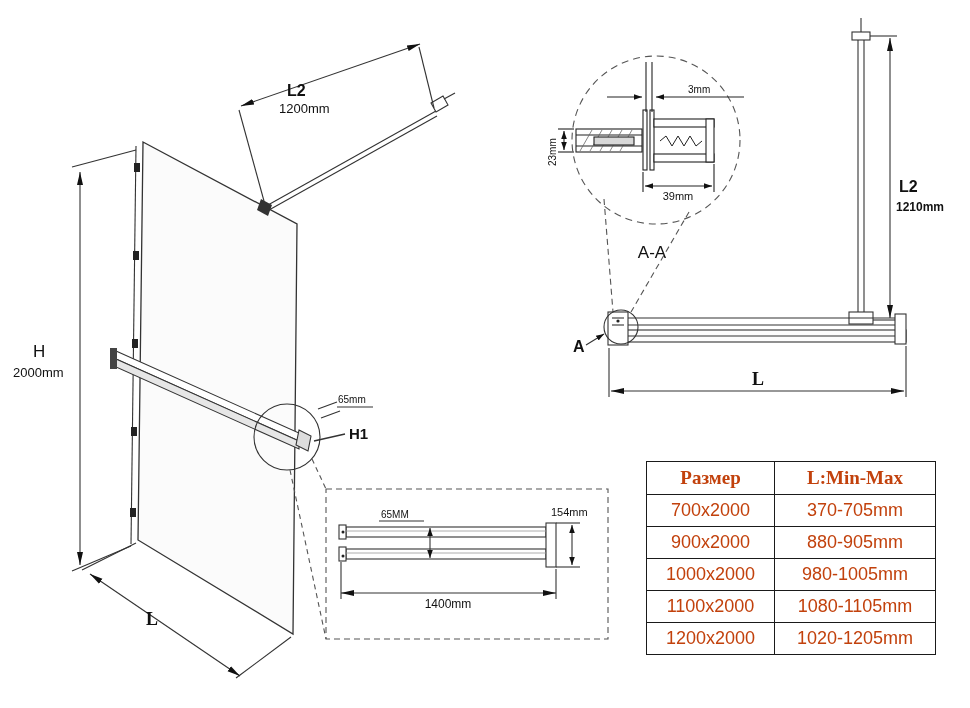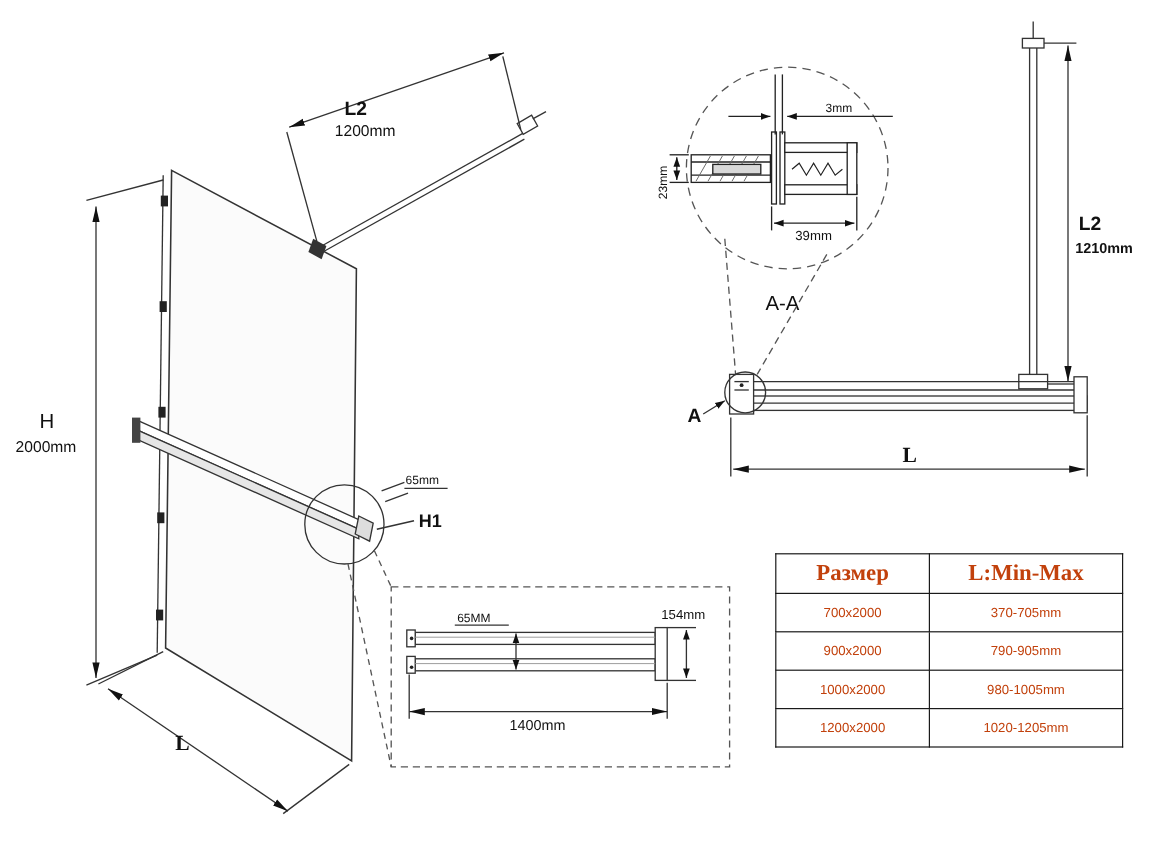--- a/index.html
+++ b/index.html
@@ -3,21 +3,21 @@
 <meta charset="utf-8">
 <style>
   * { margin:0; padding:0; box-sizing:border-box; }
   html,body { background:#fff; font-family:"Liberation Sans", sans-serif; }
   .canvas { position:relative; width:970px; height:708px; background:#ffffff; overflow:hidden; }
   .canvas svg { position:absolute; left:0; top:0; }
   .size-table { position:absolute; left:646px; top:461px; width:290px;
                 border-collapse:collapse; background:#fff; table-layout:fixed; }
   .size-table th, .size-table td { border:1.5px solid #1a1a1a; text-align:center; color:#c2410c; }
   .size-table th { font-family:"Liberation Serif", serif; font-size:19px; font-weight:bold; height:33px; padding:2px 4px; }
-  .size-table td { font-size:11px; height:32px; padding:2px 4px;margin-left:44px; }
+  .size-table td { font-size:18px; height:32px; padding:2px 4px;margin-left:44px; }
   .size-table th:first-child, .size-table td:first-child { width:128px; }
   text { fill:#111; stroke:none; }
 </style>
 </head>
 <body>
 
 <div class="canvas">
 
 <svg width="970" height="708" viewBox="0 0 970 708">
   <defs>
@@ -236,26 +236,30 @@
       <th>L:Min-Max</th>
     </tr>
   </thead>
   <tbody>
     <tr>
       <td>700x2000</td>
       <td>370-705mm</td>
     </tr>
     <tr>
       <td>900x2000</td>
-      <td>790-905mm</td>
+      <td>880-905mm</td>
     </tr>
     <tr>
       <td>1000x2000</td>
       <td>980-1005mm</td>
     </tr>
     <tr>
+      <td>1100x2000</td>
+      <td>1080-1105mm</td>
+    </tr>
+    <tr>
       <td>1200x2000</td>
       <td>1020-1205mm</td>
     </tr>
   </tbody>
 </table>
 
 </div>
 
 </body></html>

